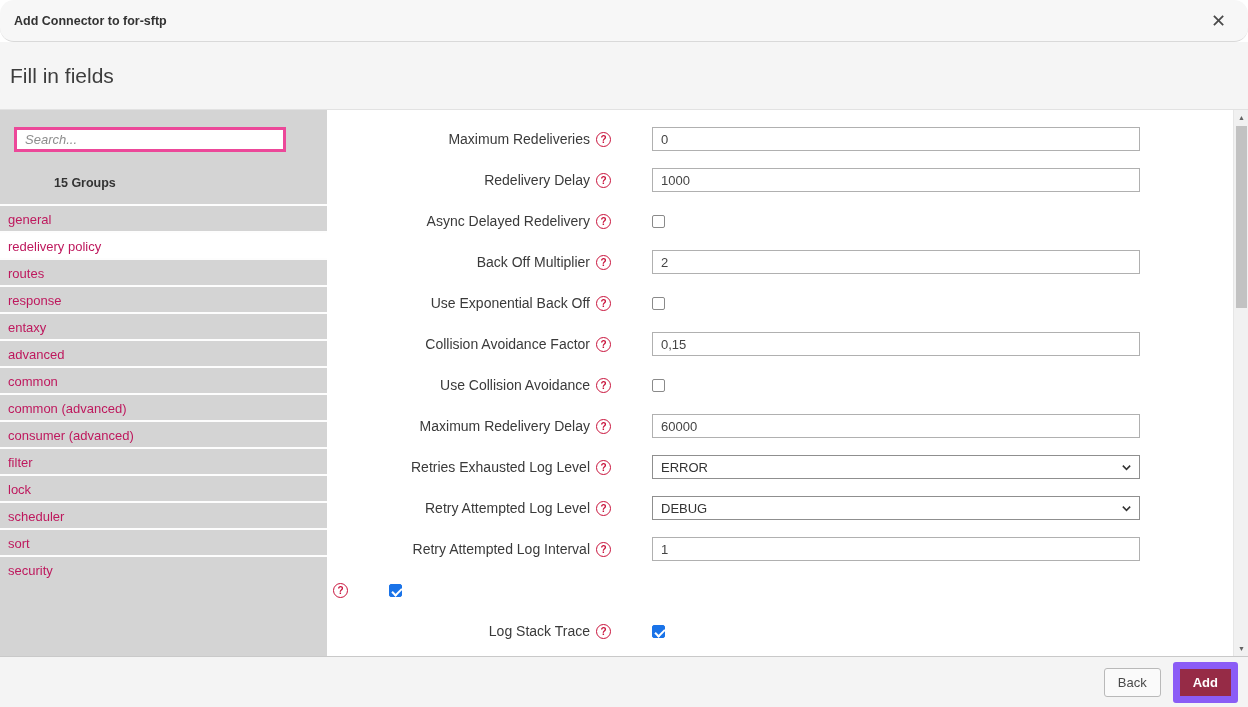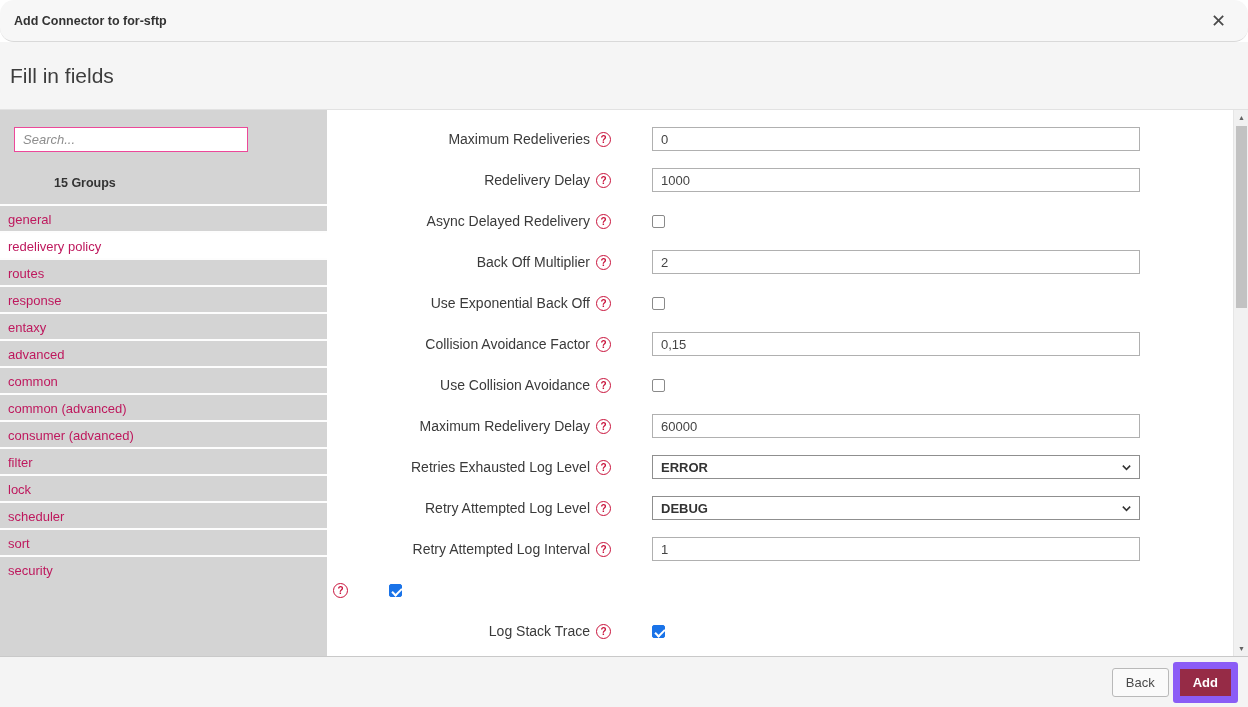--- a/index.html
+++ b/index.html
@@ -23,21 +23,21 @@
   }
   .subhdr-title { font-size: 21px; font-weight: 400; color: #3d3d3d; }
 
   
   .body { flex: 0 0 546px; display: flex; position: relative; background: #fff; overflow: hidden; }
 
   
   .sidebar { width: 327px; background: #d4d4d4; flex: 0 0 327px; }
   .sidebar-top { padding: 17px 14px 0 14px; }
   .search-input {
-    width: 234px; height: 25px; border: 1px solid #ec4899; background: #fff;
+    width: 272px; height: 25px; border: 3px solid #ec4899; background: #fff;
     padding: 0 8px; font-size: 13px; font-style: italic; color: #555;
     font-family: "Liberation Sans", sans-serif;
   }
   .search-input::placeholder { color: #8d8d8d; font-style: italic; }
   .groups-count { margin-top: 24px; margin-bottom: 14px; font-size: 12.5px; font-weight: bold; color: #333; margin-left: 40px; }
   .side-item {
     height: 27px; line-height: 27px; padding-left: 8px; font-size: 13px; color: #be185d;
     background: #d4d4d4; border-top: 2px solid #fdfdfd; cursor: pointer;
   }
   .side-item.selected { background: #fff; }
@@ -51,21 +51,21 @@
     border: 1px solid #c9133c; border-radius: 50%; color: #c9133c;
     font-size: 10px; font-weight: bold; line-height: 13px; text-align: center; cursor: pointer;
   }
   .f-control { margin-left: 41px; display: flex; align-items: center; }
   .txt {
     width: 488px; height: 24px; border: 1px solid #b0b0b0; background: #fff;
     padding: 0 8px; font-size: 13px; color: #444; font-family: "Liberation Sans", sans-serif;
   }
   .sel {
     width: 488px; height: 24px; border: 1px solid #8f8f8f; background: #fff;
-    display: flex; align-items: center; padding: 0 8px; cursor: pointer; position: relative; font-weight: bold;
+    display: flex; align-items: center; padding: 0 8px; cursor: pointer; position: relative;
   }
   .sel-val { font-size: 13px; color: #333; }
   .sel .chev { position: absolute; right: 7px; top: 6px; }
   .cb {
     width: 13px; height: 13px; border: 1px solid #8a8a8a; border-radius: 2px;
     background: #fff; display: inline-block; position: relative; cursor: pointer;
   }
   .cb.checked { background: #1a73e8; border-color: #1a73e8; }
   .cb.checked::after {
     content: ""; position: absolute; left: 4px; top: 1px; width: 4px; height: 8px;
@@ -77,21 +77,21 @@
     position: absolute; top: 0; right: 0; width: 15px; height: 546px;
     background: #f1f1f1; border-left: 1px solid #e6e6e6;
   }
   .sb-arrow { height: 15px; width: 15px; text-align: center; font-size: 7px; line-height: 15px; color: #636363; cursor: pointer; }
   .sb-arrow.down { position: absolute; bottom: 0; }
   .sb-thumb { position: absolute; top: 16px; left: 2px; width: 11px; height: 182px; background: #c2c2c2; cursor: pointer; }
 
   
   .ftr {
     flex: 1 1 auto; background: #f4f4f4; border-top: 1px solid #c9c9c9;
-    display: flex; align-items: center; justify-content: flex-end; gap: 4px; padding-right: 10px;
+    display: flex; align-items: center; justify-content: flex-end; gap: 12px; padding-right: 10px;
   }
   .btn { font-size: 13px; font-family: "Liberation Sans", sans-serif; border-radius: 3px; padding: 6px 13px; cursor: pointer; }
   .btn-back { background: #fafafa; border: 1px solid #b9b9b9; color: #4a4a4a; }
   .btn-add { background: #962b46; border: 7px solid #8b5cf6; color: #fff; font-weight: bold; }
 </style>
 </head>
 <body>
 
 <div class="modal">
 

